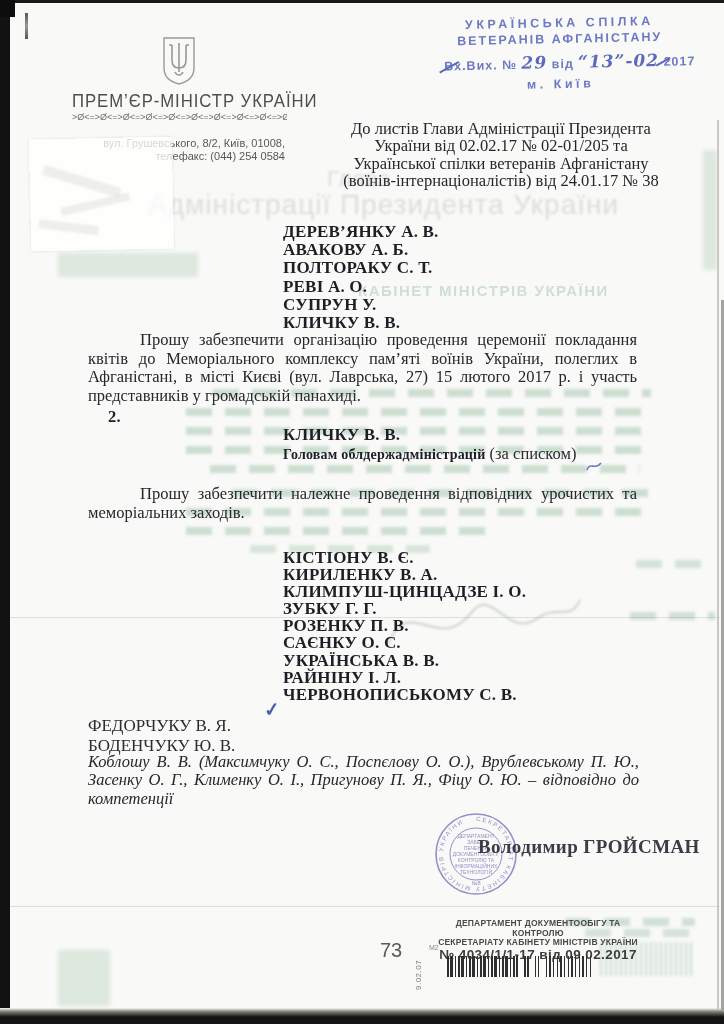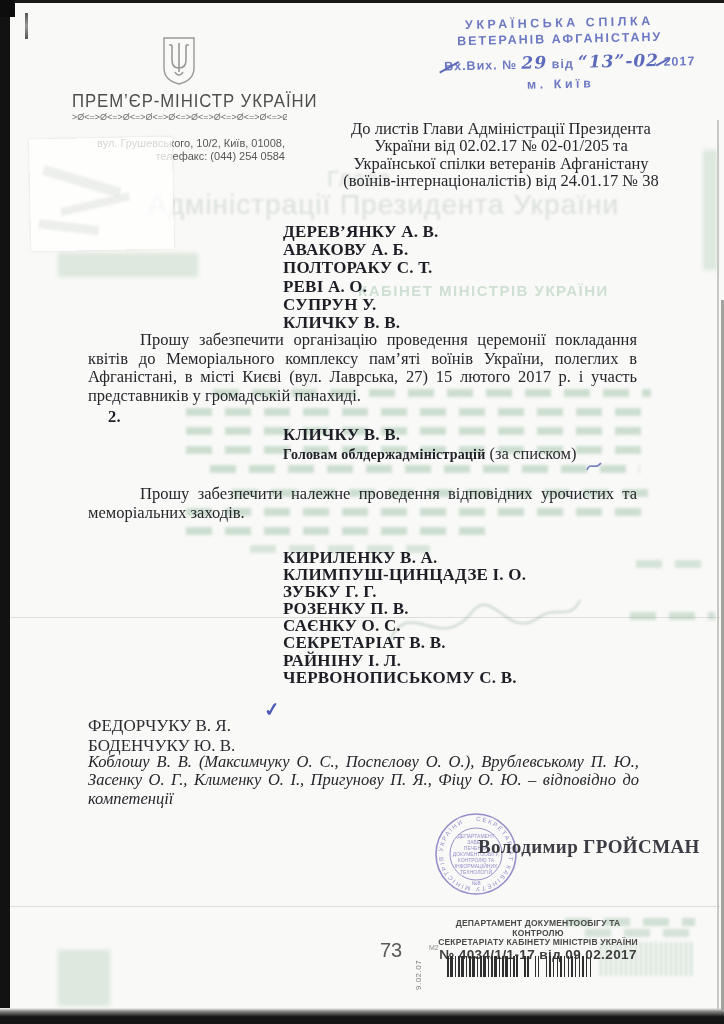--- a/index.html
+++ b/index.html
@@ -100,21 +100,21 @@
   <div class="abs crease" style="top:617px;"></div>
   <div class="abs crease" style="top:906px;"></div>
 
   <svg class="abs emblem" style="left:160px;top:36px;" width="38" height="50" viewBox="0 0 38 50">
     <path d="M4 2 H34 V32 C34 42 27 46 19 48 C11 46 4 42 4 32 Z" stroke="#999" stroke-width="1.4" fill="none"></path>
     <path d="M19 7 V36 M12 9 V24 C12 30 15 32 19 32 M26 9 V24 C26 30 23 32 19 32 M12 9 H9 M26 9 H29 M15 36 C17 40 21 40 23 36" stroke="#999" stroke-width="1.6" fill="none"></path>
   </svg>
   <div class="abs sans lh-title" style="left:72px;top:91px;">ПРЕМ’ЄР-МІНІСТР УКРАЇНИ</div>
   <div class="abs lh-orn sans" style="left:72px;top:112px;width:215px;">&gt;Ø&lt;=&gt;Ø&lt;=&gt;Ø&lt;=&gt;Ø&lt;=&gt;Ø&lt;=&gt;Ø&lt;=&gt;Ø&lt;=&gt;Ø&lt;=&gt;Ø&lt;=&gt;Ø&lt;=&gt;Ø&lt;=&gt;Ø&lt;=&gt;Ø&lt;=&gt;Ø&lt;</div>
   <div class="abs sans lh-addr" style="left:95px;top:137px;width:190px;">
-    <div>вул. Грушевського, 10/2, Київ, 01008,</div>
+    <div>вул. Грушевського, 8/2, Київ, 01008,</div>
     <div>телефакс: (044) 254 0584</div>
   </div>
 
   <div class="abs sticker">
     <div class="sticker-mark" style="left:12px;top:38px;width:80px;height:10px;transform:rotate(18deg);"></div>
     <div class="sticker-mark" style="left:30px;top:62px;width:70px;height:8px;transform:rotate(-12deg);"></div>
     <div class="sticker-mark" style="left:8px;top:84px;width:60px;height:9px;transform:rotate(8deg);"></div>
   </div>
 
   <div class="abs bstamp" style="left:440px;top:16px;width:240px;">
@@ -156,26 +156,27 @@
     <span class="names" style="font-size:14px;text-align:right;">Головам облдержадміністрацій</span>
     <span>(за списком)</span>
   </div>
   <svg class="abs" style="left:584px;top:458px;opacity:.85;" width="20" height="16" viewBox="0 0 20 16">
     <path d="M3,12 C6,3 11,13 17,5" stroke="#5a68b8" stroke-width="1.6" fill="none"></path>
   </svg>
 
   <div class="abs para indent" style="left:88px;top:485px;width:549px;">Прошу забезпечити належне проведення відповідних урочистих та меморіальних заходів.</div>
 
   <div class="abs names" style="left:283px;top:549px;line-height:17.1px;">
+    <div>КІСТІОНУ В. Є.</div>
     <div>КИРИЛЕНКУ В. А.</div>
     <div>КЛИМПУШ-ЦИНЦАДЗЕ І. О.</div>
     <div>ЗУБКУ Г. Г.</div>
     <div>РОЗЕНКУ П. В.</div>
     <div>САЄНКУ О. С.</div>
-    <div>СЕКРЕТАРІАТ В. В.</div>
+    <div>УКРАЇНСЬКА В. В.</div>
     <div>РАЙНІНУ І. Л.</div>
     <div>ЧЕРВОНОПИСЬКОМУ С. В.</div>
   </div>
   <div class="abs check" style="left:264px;top:698px;font-size:19px;transform:rotate(-6deg);">✓</div>
 
   <div class="abs" style="left:88px;top:716px;font-size:17px;line-height:19.5px;color:#2b2b31;">
     <div>ФЕДОРЧУКУ В. Я.</div>
     <div>БОДЕНЧУКУ Ю. В.</div>
   </div>
 

